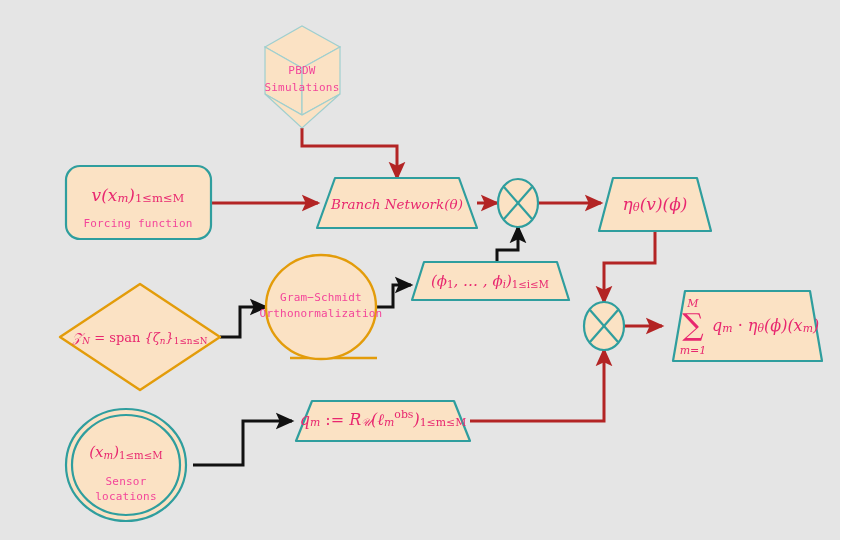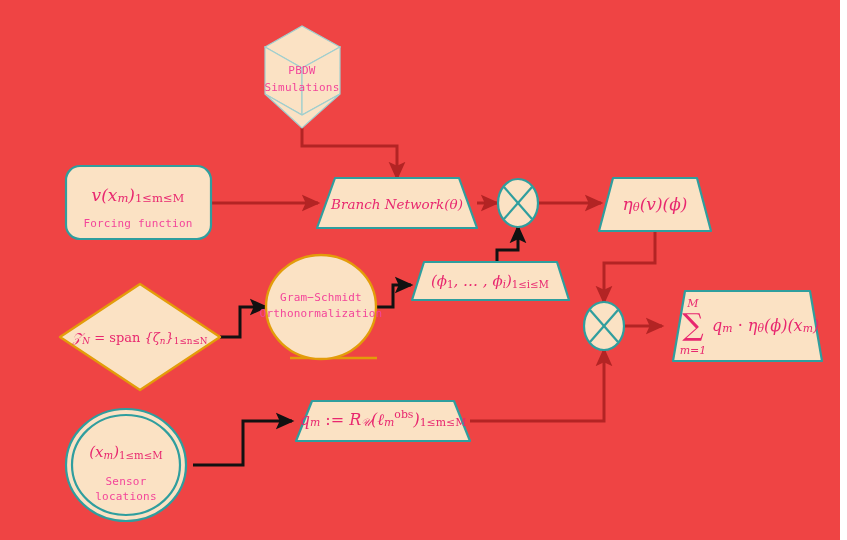--- a/index.html
+++ b/index.html
@@ -10,21 +10,21 @@
   body {
     width: 847px;
     height: 540px;
     overflow: hidden;
     font-family: "Liberation Sans", sans-serif;
   }
   #diagram-root {
     position: relative;
     width: 840px;
     height: 540px;
-    background: #ef4444;
+    background: #e5e5e5;
   }
   svg#flow {
     display: block;
     width: 847px;
     height: 540px;
   }
   .node-fill { fill: #fbe2c4; }
   .node-teal { stroke: #2f9e9e; stroke-width: 2.2; }
   .node-gold { stroke: #e39c0a; stroke-width: 2.4; }
   .cube-face { fill: #fbe2c4; stroke: #9fcfcf; stroke-width: 1.2; }

